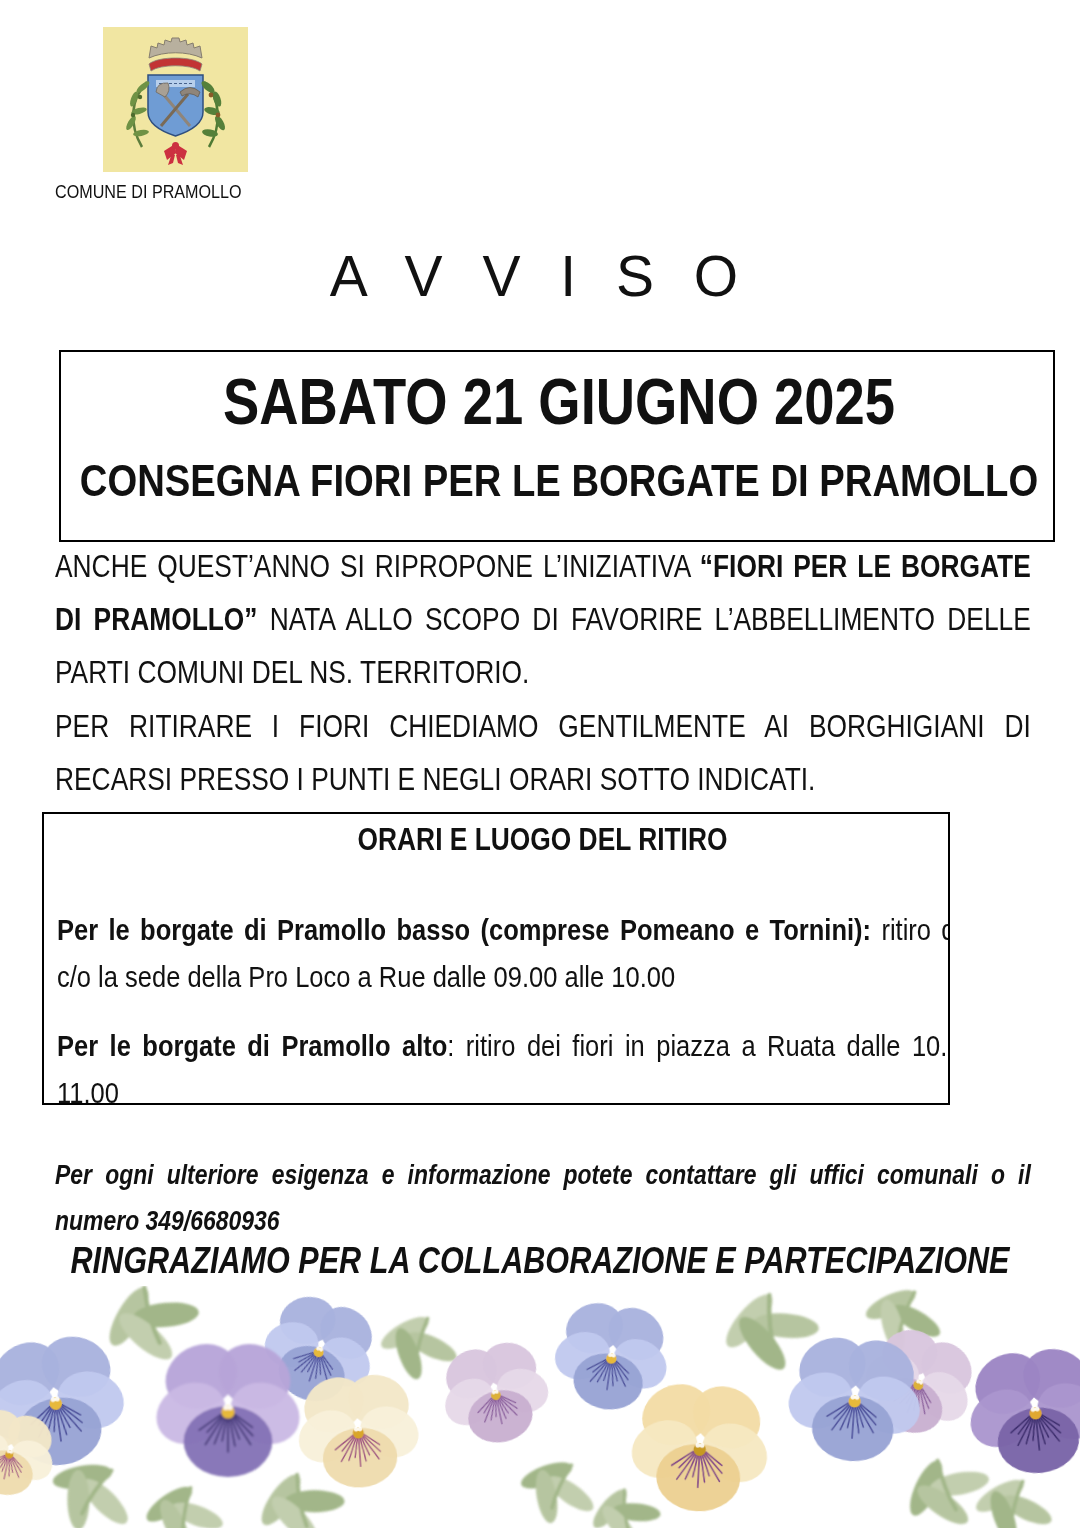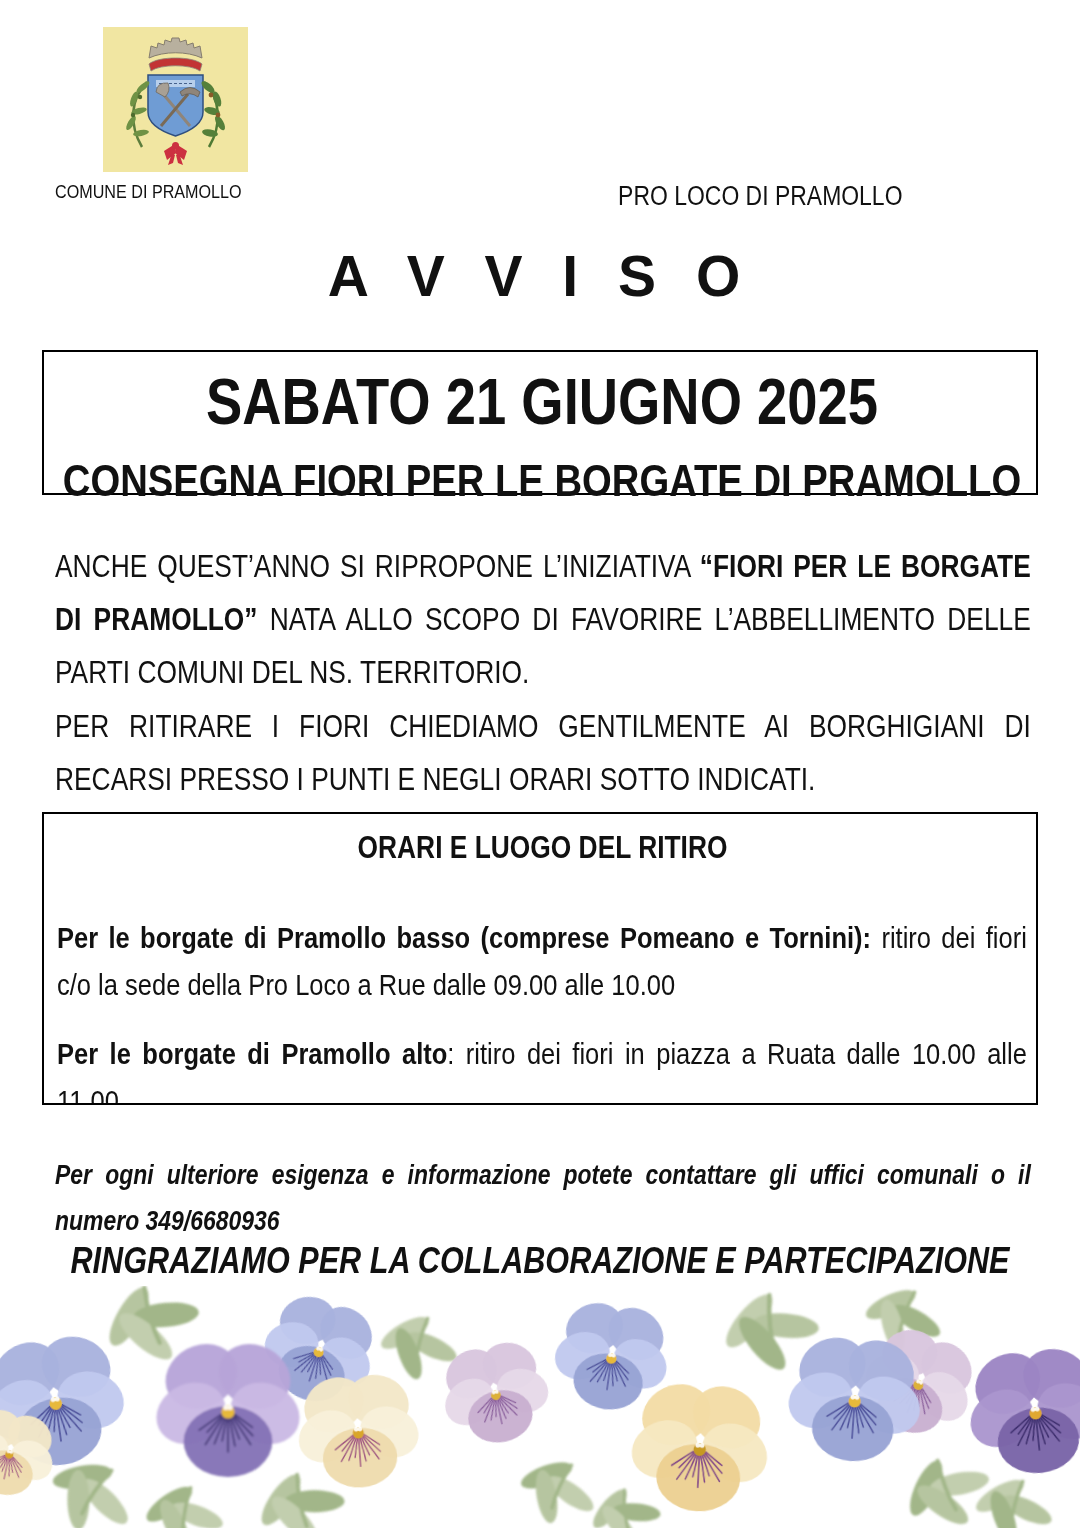--- a/index.html
+++ b/index.html
@@ -11,37 +11,37 @@
   }
 
   .crest-box { position:absolute; left:103px; top:27px; width:145px; height:145px; }
   .comune-label { position:absolute; left:55px; top:181px; font-size:19px; white-space:nowrap; }
   .proloco-box { position:absolute; left:530px; top:16px; width:460px; height:172px; }
   .proloco-label { position:absolute; left:530px; top:181px; width:460px; text-align:center; font-size:27px; }
   .proloco-label span { display:inline-block; transform:scaleX(0.85); transform-origin:50% 0; white-space:nowrap; }
   .comune-label span { display:inline-block; transform:scaleX(0.85); transform-origin:0 0; white-space:nowrap; }
 
   .avviso { position:absolute; left:0; top:243px; width:1080px; text-align:center;
-            font-size:57px; font-weight:bold; letter-spacing:12px; }
-
-  .box1 { position:absolute; left:42px; top:350px; width:996px; height:145px;
+            font-size:57px; font-weight:normal; letter-spacing:12px; }
+
+  .box1 { position:absolute; left:59px; top:350px; width:996px; height:192px;
           border:2px solid #000; }
   .box1-date { position:absolute; left:-87px; top:13px; width:1170px; text-align:center;
                font-size:64px; font-weight:bold; transform:scaleX(0.85); transform-origin:50% 0; white-space:nowrap;}
   .box1-sub  { position:absolute; left:-87px; top:103px; width:1170px; text-align:center;
                font-size:45px; font-weight:bold; transform:scaleX(0.85); transform-origin:50% 0; white-space:nowrap;}
 
   .para { position:absolute; left:55px; width:1148px; transform:scaleX(0.85); transform-origin:0 0;
           font-size:31px; line-height:53px; text-align:justify; text-justify:inter-word; }
   .p1 { top:540px; }
   .p2 { top:700px; }
   .para b { font-weight:bold; }
 
-  .box2 { position:absolute; left:42px; top:812px; width:996px; height:293px;
-          border:2px solid #000; padding:16px 13px 0 13px; overflow:hidden; }
+  .box2 { position:absolute; left:42px; top:812px; width:908px; height:293px;
+          border:2px solid #000; padding:8px 13px 0 13px; overflow:hidden; }
   .box2-head { width:1141px; margin-left:-85px; text-align:center; font-size:31px; font-weight:bold;
                transform:scaleX(0.85); transform-origin:50% 0; margin-bottom:48px; }
   .box2-item { width:1141px; transform:scaleX(0.85); transform-origin:0 0;
                font-size:30px; line-height:47px; text-align:justify; margin-bottom:22px; }
   .box2-item b { font-weight:bold; }
 
   .contact { position:absolute; left:55px; top:1152px; width:1148px; transform:scaleX(0.85); transform-origin:0 0;
              font-size:27px; line-height:46px; font-weight:bold; font-style:italic; text-align:justify; }
 
   .thanks { position:absolute; left:-95px; top:1240px; width:1270px; text-align:center;
@@ -100,23 +100,20 @@
         <circle cx="72.5" cy="118.5" r="3.5"></circle>
         <path d="M69,126 l-4,12 5,-2 2,-8 z"></path>
         <path d="M76,126 l4,12 -5,-2 -2,-8 z"></path>
       </g>
     </svg>
   </div>
   <div class="comune-label">
     <span>COMUNE DI PRAMOLLO</span>
   </div>
 
-  <div class="proloco-label">
-    <span>PRO LOCO DI PRAMOLLO</span>
-  </div>
 
   <div class="avviso">A V V I S O</div>
 
   <div class="box1">
     <div class="box1-date">SABATO 21 GIUGNO 2025</div>
     <div class="box1-sub">CONSEGNA FIORI PER LE BORGATE DI PRAMOLLO</div>
   </div>
 
   <div class="para p1"><span>ANCHE QUEST’ANNO SI RIPROPONE L’INIZIATIVA </span><b>“FIORI PER LE BORGATE DI PRAMOLLO”</b><span> NATA ALLO SCOPO DI FAVORIRE L’ABBELLIMENTO DELLE PARTI COMUNI DEL NS. TERRITORIO.</span></div>
   <div class="para p2">PER RITIRARE I FIORI CHIEDIAMO GENTILMENTE AI BORGHIGIANI DI RECARSI PRESSO I PUNTI E NEGLI ORARI SOTTO INDICATI.</div>

